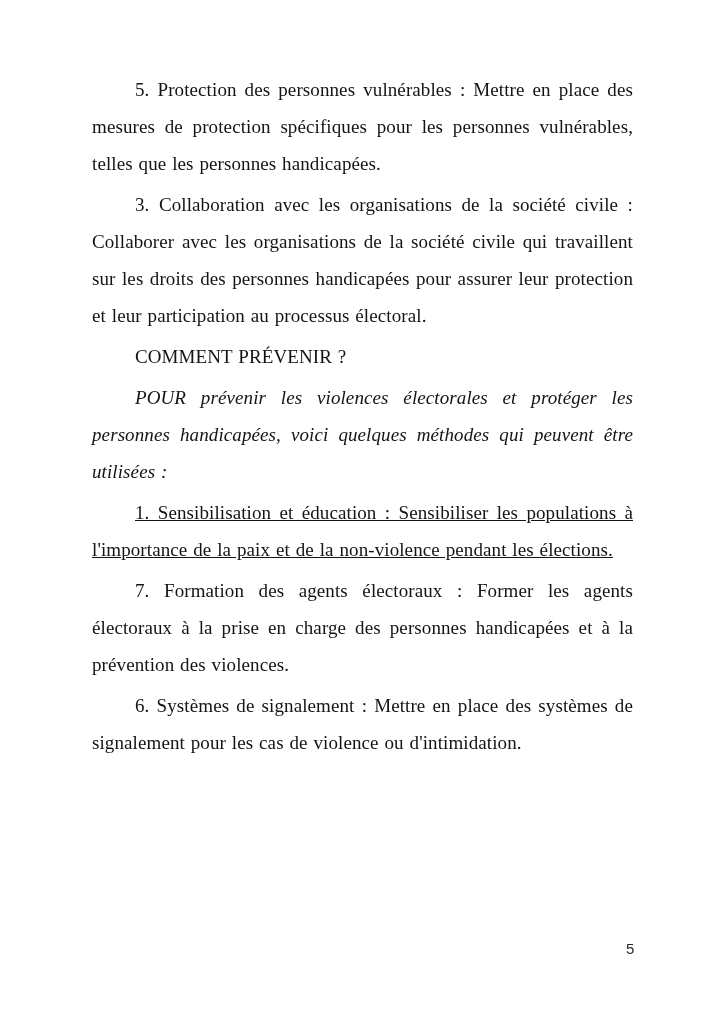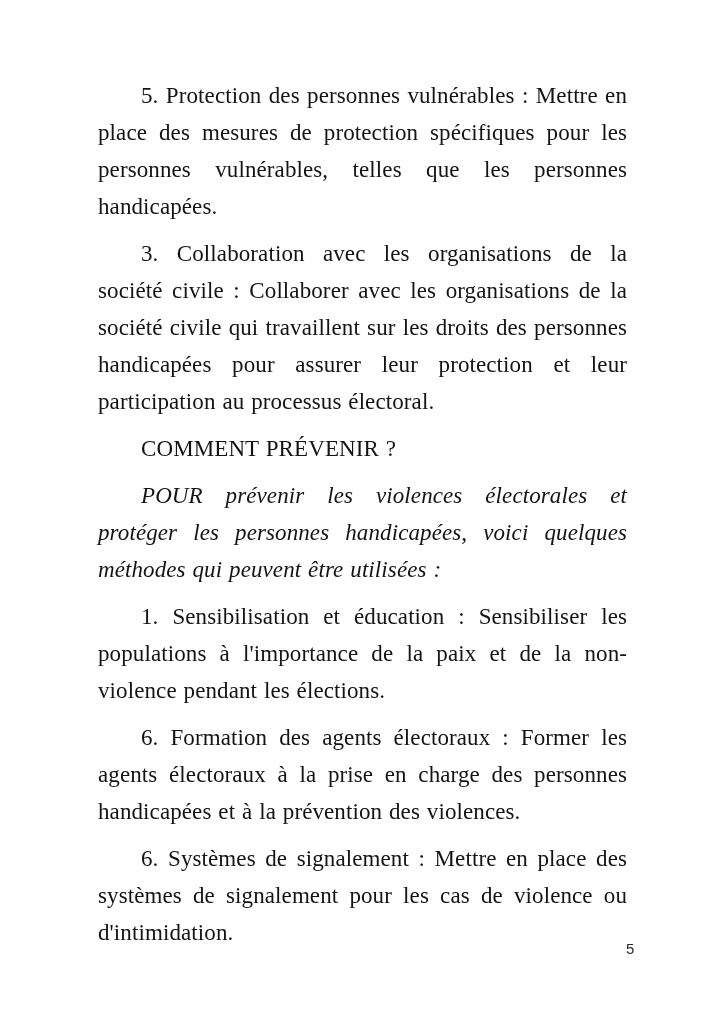--- a/index.html
+++ b/index.html
@@ -17,40 +17,40 @@
     color: #141414;
   }
   .content {
     position: absolute;
     left: 88px;
     top: 67px;
     width: 549px;
   }
   .content p,
   .content h2 {
-    margin: 10px;
-    font-size: 23px;
+    margin: 4px;
+    font-size: 19px;
     line-height: 37px;
     text-align: justify;
     text-align-last: left;
     text-indent: 43px;
     font-weight: normal;
     letter-spacing: 0.1px;
     word-spacing: 1px;
   }
   
   .para-point6   { margin-top: 1px; }
   .section-heading {
     margin-top: 43px;
     font-weight: bold;
     text-align: left;
     word-spacing: 1px;
   }
   .para-intro    { margin-top: 13px; font-style: italic; }
-  .para-method-1 { margin-top: 51px; }
+  .para-method-1 { margin-top: 51px; text-decoration: underline; }
   .para-method-2 { margin-top: 7px; }
   .para-method-3 { margin-top: 7px; }
   .para-method-4 { margin-top: 0; }
   .page-number {
     position: absolute;
     left: 626px;
     top: 940px;
     font-family: "Liberation Sans", sans-serif;
     font-size: 15px;
     line-height: 18px;
@@ -67,20 +67,20 @@
 
     <p class="para-point6">3. Collaboration avec les organisations de la société civile : Collaborer avec les organisations de la société civile qui travaillent sur les droits des personnes handicapées pour assurer leur protection et leur participation au processus électoral.</p>
 
     <h2 class="section-heading">COMMENT PRÉVENIR ?</h2>
 
     <p class="para-intro">POUR prévenir les violences électorales et protéger les personnes handicapées, voici quelques méthodes qui peuvent être utilisées :</p>
 
     <p class="para-method-1">1. Sensibilisation et éducation : Sensibiliser les populations à l'importance de la paix et de la non-violence pendant les élections.</p>
 
 
-    <p class="para-method-3">6. Formation des agents électoraux : Former les agents électoraux à la prise en charge des personnes handicapées et à la prévention des violences.</p>
+    <p class="para-method-3">7. Formation des agents électoraux : Former les agents électoraux à la prise en charge des personnes handicapées et à la prévention des violences.</p>
 
     <p class="para-method-4">6. Systèmes de signalement : Mettre en place des systèmes de signalement pour les cas de violence ou d'intimidation.</p>
 
   </div>
 
   <div class="page-number">5</div>
 </div>
 
 </body></html>

